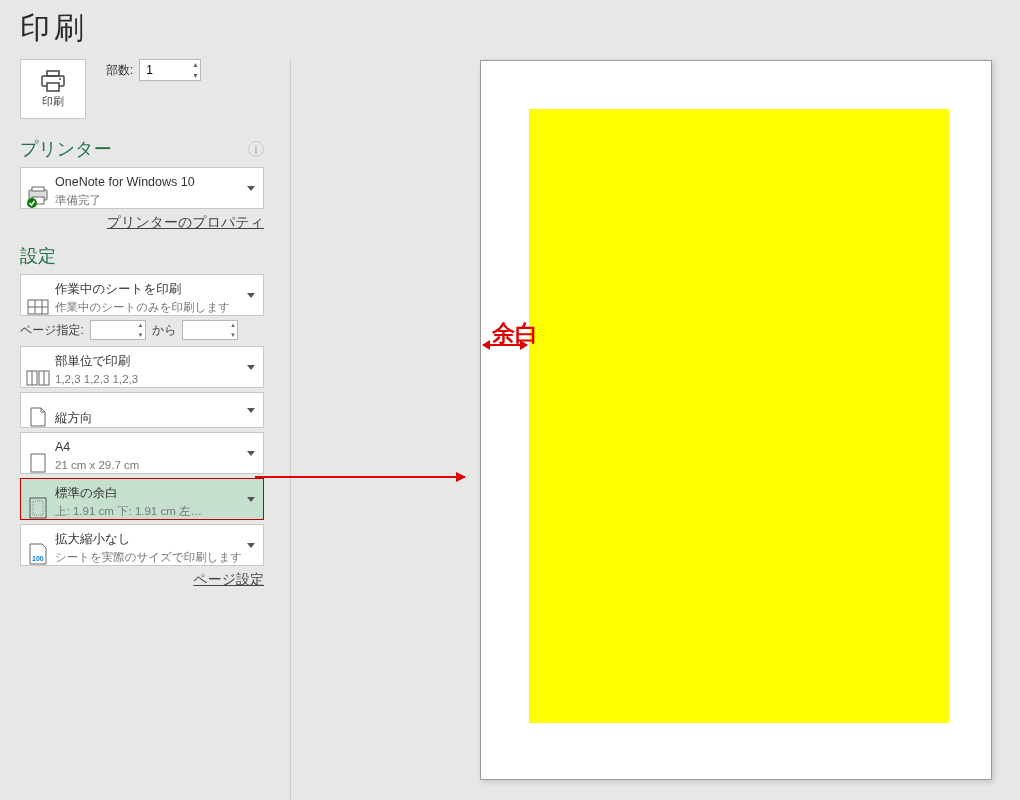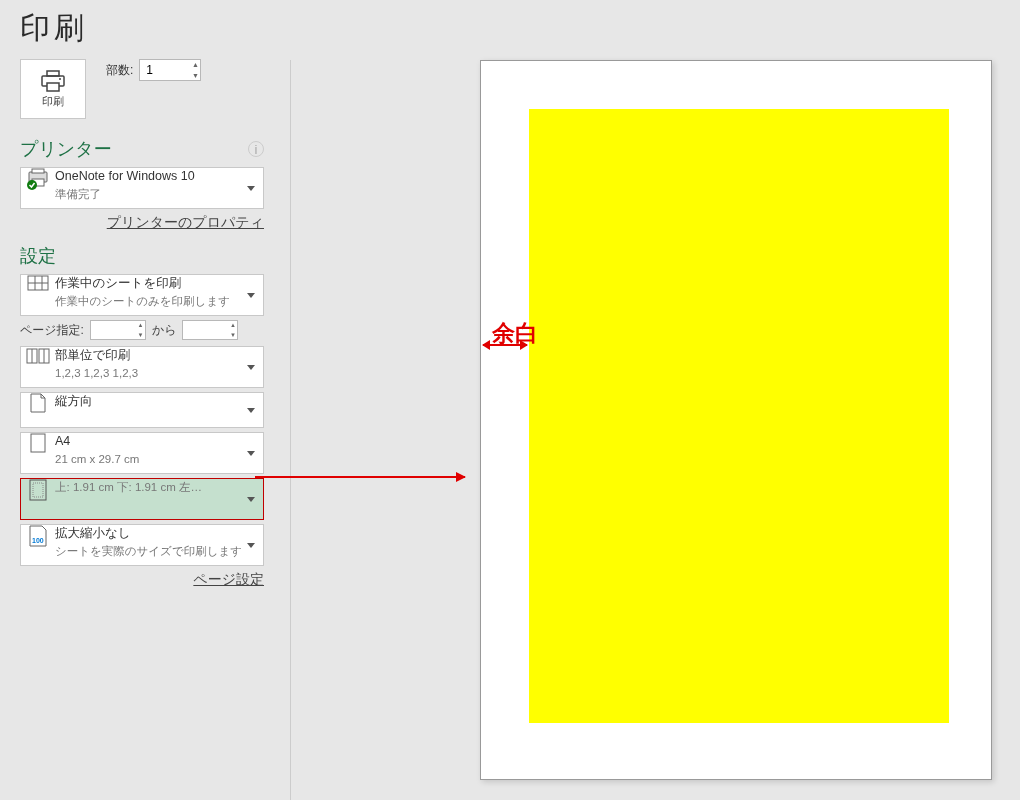--- a/index.html
+++ b/index.html
@@ -13,21 +13,21 @@
     .copies-row { display: flex; align-items: center; gap: 6px; font-size: 12px; color: #333; }
     .spinner { position: relative; display: inline-block; }
     .spinner input { width: 62px; height: 22px; border: 1px solid #b8b8b8; background: #fff; padding: 0 16px 0 6px; font-size: 12px; }
     .spinner .spin-btn { position: absolute; right: 1px; width: 10px; height: 9px; border: none; background: none; font-size: 7px; color: #666; line-height: 1; text-align: center; }
     .spinner .up { top: 1px; }
     .spinner .down { bottom: 1px; }
     .spinner-s input { width: 56px; height: 20px; }
     .spinner-s .spin-btn { width: 9px; height: 8px; font-size: 6px; }
     .section-title { color: #1e7145; font-size: 18px; margin-bottom: 6px; display: flex; align-items: center; justify-content: space-between; text-align: center; }
     .section-title .info { color: #aaa; font-size: 13px; border: 1px solid #ccc; border-radius: 50%; width: 16px; height: 16px; display: flex; align-items: center; justify-content: center; }
-    .dropdown { border: 1px solid #c8c8c8; background: #fff; display: flex; align-items: flex-start; height: 42px; position: relative; margin-bottom: 4px; }
+    .dropdown { border: 1px solid #c8c8c8; background: #fff; display: flex; align-items: flex-end; height: 42px; position: relative; margin-bottom: 4px; }
     .dropdown.two-line { height: 42px; }
     .dropdown.one-line { height: 36px; }
     .dropdown .ico { width: 34px; display: flex; align-items: center; justify-content: center; flex-shrink: 0; }
     .dropdown .txt { flex: 1; overflow: hidden; padding-right: 18px; min-width: 0; }
     .dropdown .t1 { font-size: 12.5px; color: #333; line-height: 1.4; white-space: nowrap; overflow: hidden; text-overflow: ellipsis; }
     .dropdown .t2 { font-size: 11.5px; color: #777; line-height: 1.4; white-space: nowrap; overflow: hidden; text-overflow: ellipsis; }
     .dropdown .caret { position: absolute; right: 8px; top: 50%; margin-top: -2px; border-left: 4px solid transparent; border-right: 4px solid transparent; border-top: 5px solid #555; }
     .dropdown.highlight { border: 1px solid #c00000; background: #c5e0ce; }
     .link-row { text-align: right; margin-bottom: 12px; }
     .link { font-size: 14px; color: #444; text-decoration: underline; cursor: pointer; }
@@ -171,20 +171,21 @@
     </div>
 
     <div class="dropdown two-line highlight">
       <div class="ico">
         <svg width="18" height="22" viewBox="0 0 18 22">
           <rect x="1" y="1" width="16" height="20" fill="none" stroke="#555"></rect>
           <rect x="4" y="4" width="10" height="14" fill="none" stroke="#888" stroke-dasharray="1 1"></rect>
         </svg>
       </div>
       <div class="txt">
+        <div class="t1">標準の余白</div>
         <div class="t2">上: 1.91 cm 下: 1.91 cm 左…</div>
       </div>
       <div class="caret"></div>
     </div>
 
     <div class="dropdown two-line">
       <div class="ico">
         <svg width="18" height="22" viewBox="0 0 18 22">
           <path d="M1 1 L13 1 L17 5 L17 21 L1 21 Z" fill="none" stroke="#666"></path>
           <text x="3" y="18" font-size="7" fill="#0078d4" font-weight="bold">100</text>

